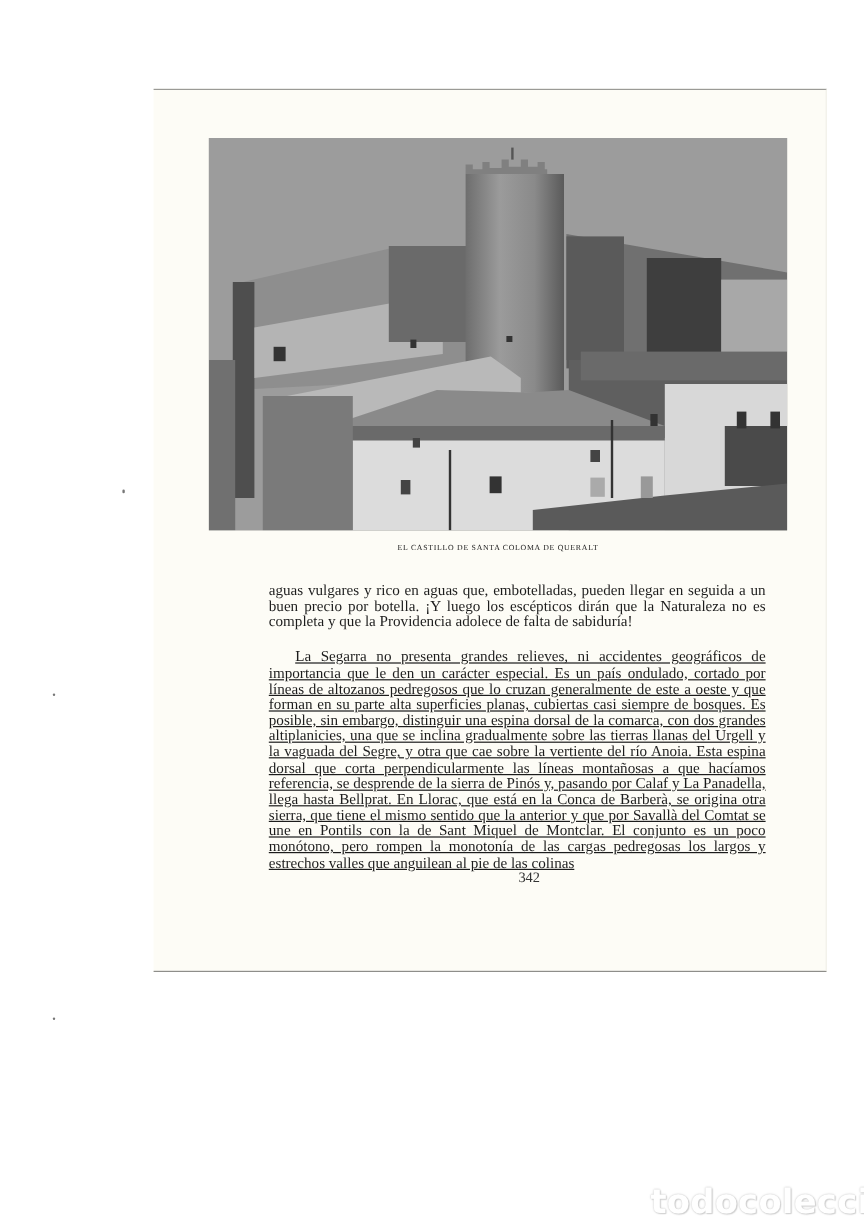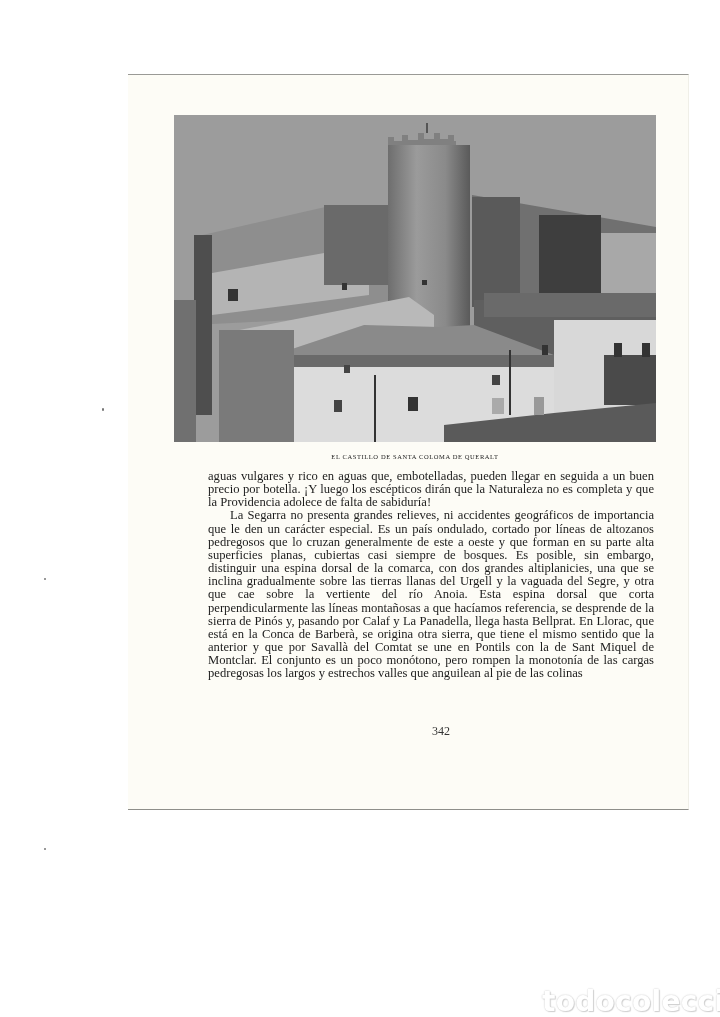--- a/index.html
+++ b/index.html
@@ -21,22 +21,22 @@
   .photo svg { display: block; width: 100%; height: 100%; }
   .caption {
     position: absolute; left: 174px; top: 453px; width: 482px; text-align: center;
     font-size: 6.5px; letter-spacing: 0.6px; color: #222; font-variant: small-caps;
   }
   .body-text {
     position: absolute; left: 208px; top: 470px; width: 446px;
     font-size: 12.6px; line-height: 13.15px; color: #1c1c1c;
     text-align: justify;
   }
-  .body-text p { margin: 0; }
-  .body-text p.indent { text-indent: 22px; }
+  .body-text p { margin: 16px; }
+  .body-text p.indent { text-indent: 22px; text-decoration: underline; }
   .page-number {
     position: absolute; left: 390px; top: 724px; width: 60px; text-align: right;
     font-size: 12px; color: #333;
   }
   .speck { position: absolute; width: 2px; height: 3px; background: #777; border-radius: 1px; }
   .watermark {
     position: absolute; left: 542px; top: 985px; font-family: "DejaVu Sans", sans-serif;
     font-weight: bold; font-size: 28px; color: #ffffff; letter-spacing: 0.3px;
     text-shadow: 0 0 1px #d8d8d8, 0 0 2px #d0d0d0, 1px 1px 1px #cfcfcf;
   }

